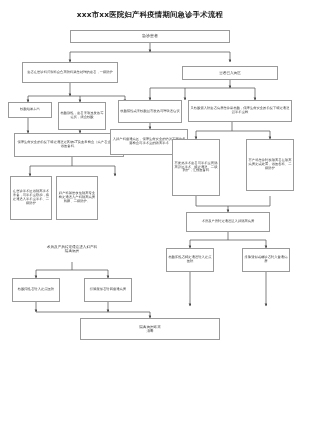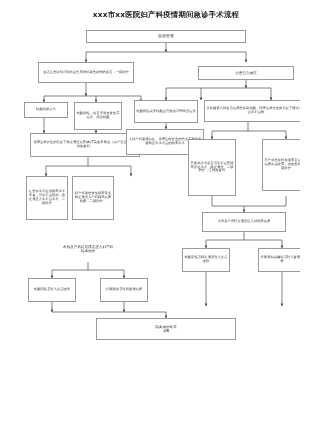--- a/index.html
+++ b/index.html
@@ -1,21 +1,21 @@
 <!DOCTYPE html>
 <html><head>
 <meta charset="utf-8">
 <style>
   html,body{margin:0;padding:0;background:#ffffff;}
   body{
     width:300px;height:424px;position:relative;overflow:hidden;
     font-family:"DejaVu Sans","Liberation Sans",sans-serif;
     color:#3a3a3a;
   }
-  .canvas{position:absolute;left:16px;top:0;width:300px;height:380px;}
+  .canvas{position:absolute;left:0;top:0;width:300px;height:380px;}
   .title{
     position:absolute;left:0;top:10px;width:300px;text-align:center;
     font-size:7.4px;font-weight:bold;color:#1b1b1b;letter-spacing:.2px;
   }
   .box{
     position:absolute;box-sizing:border-box;
     border:1px solid #9a9a9a;background:#ffffff;
     display:flex;align-items:center;justify-content:center;
     text-align:center;line-height:1.18;
     padding:1px;overflow:hidden;

